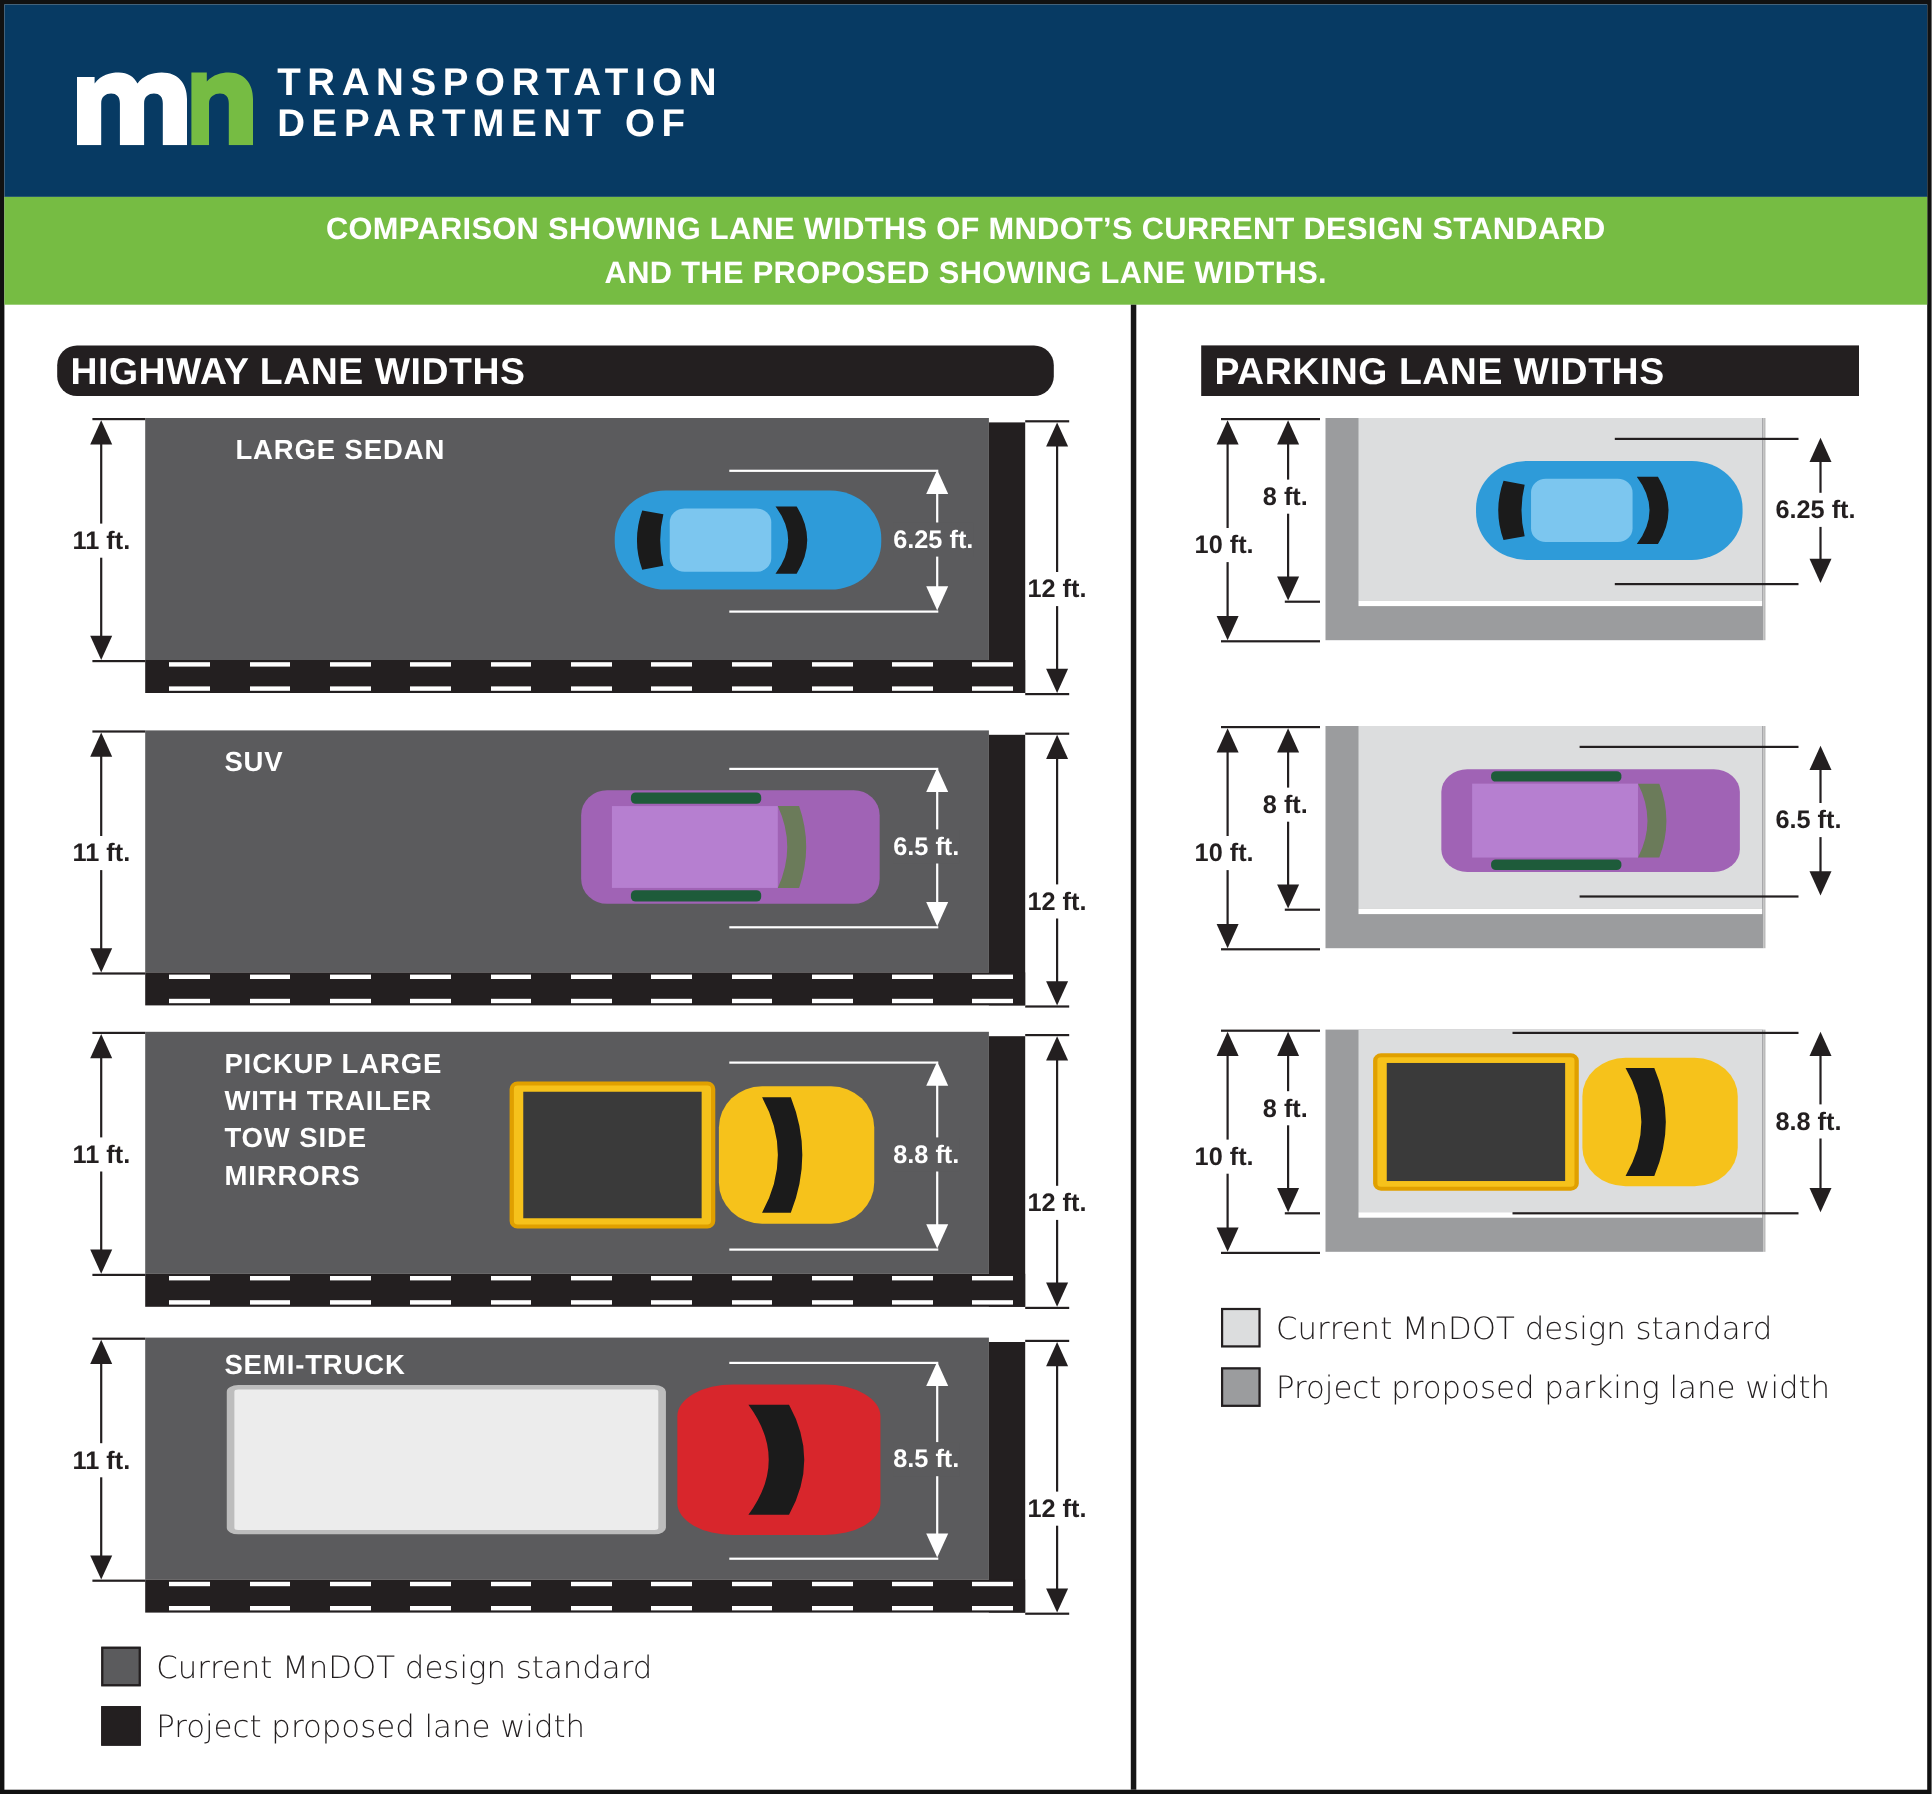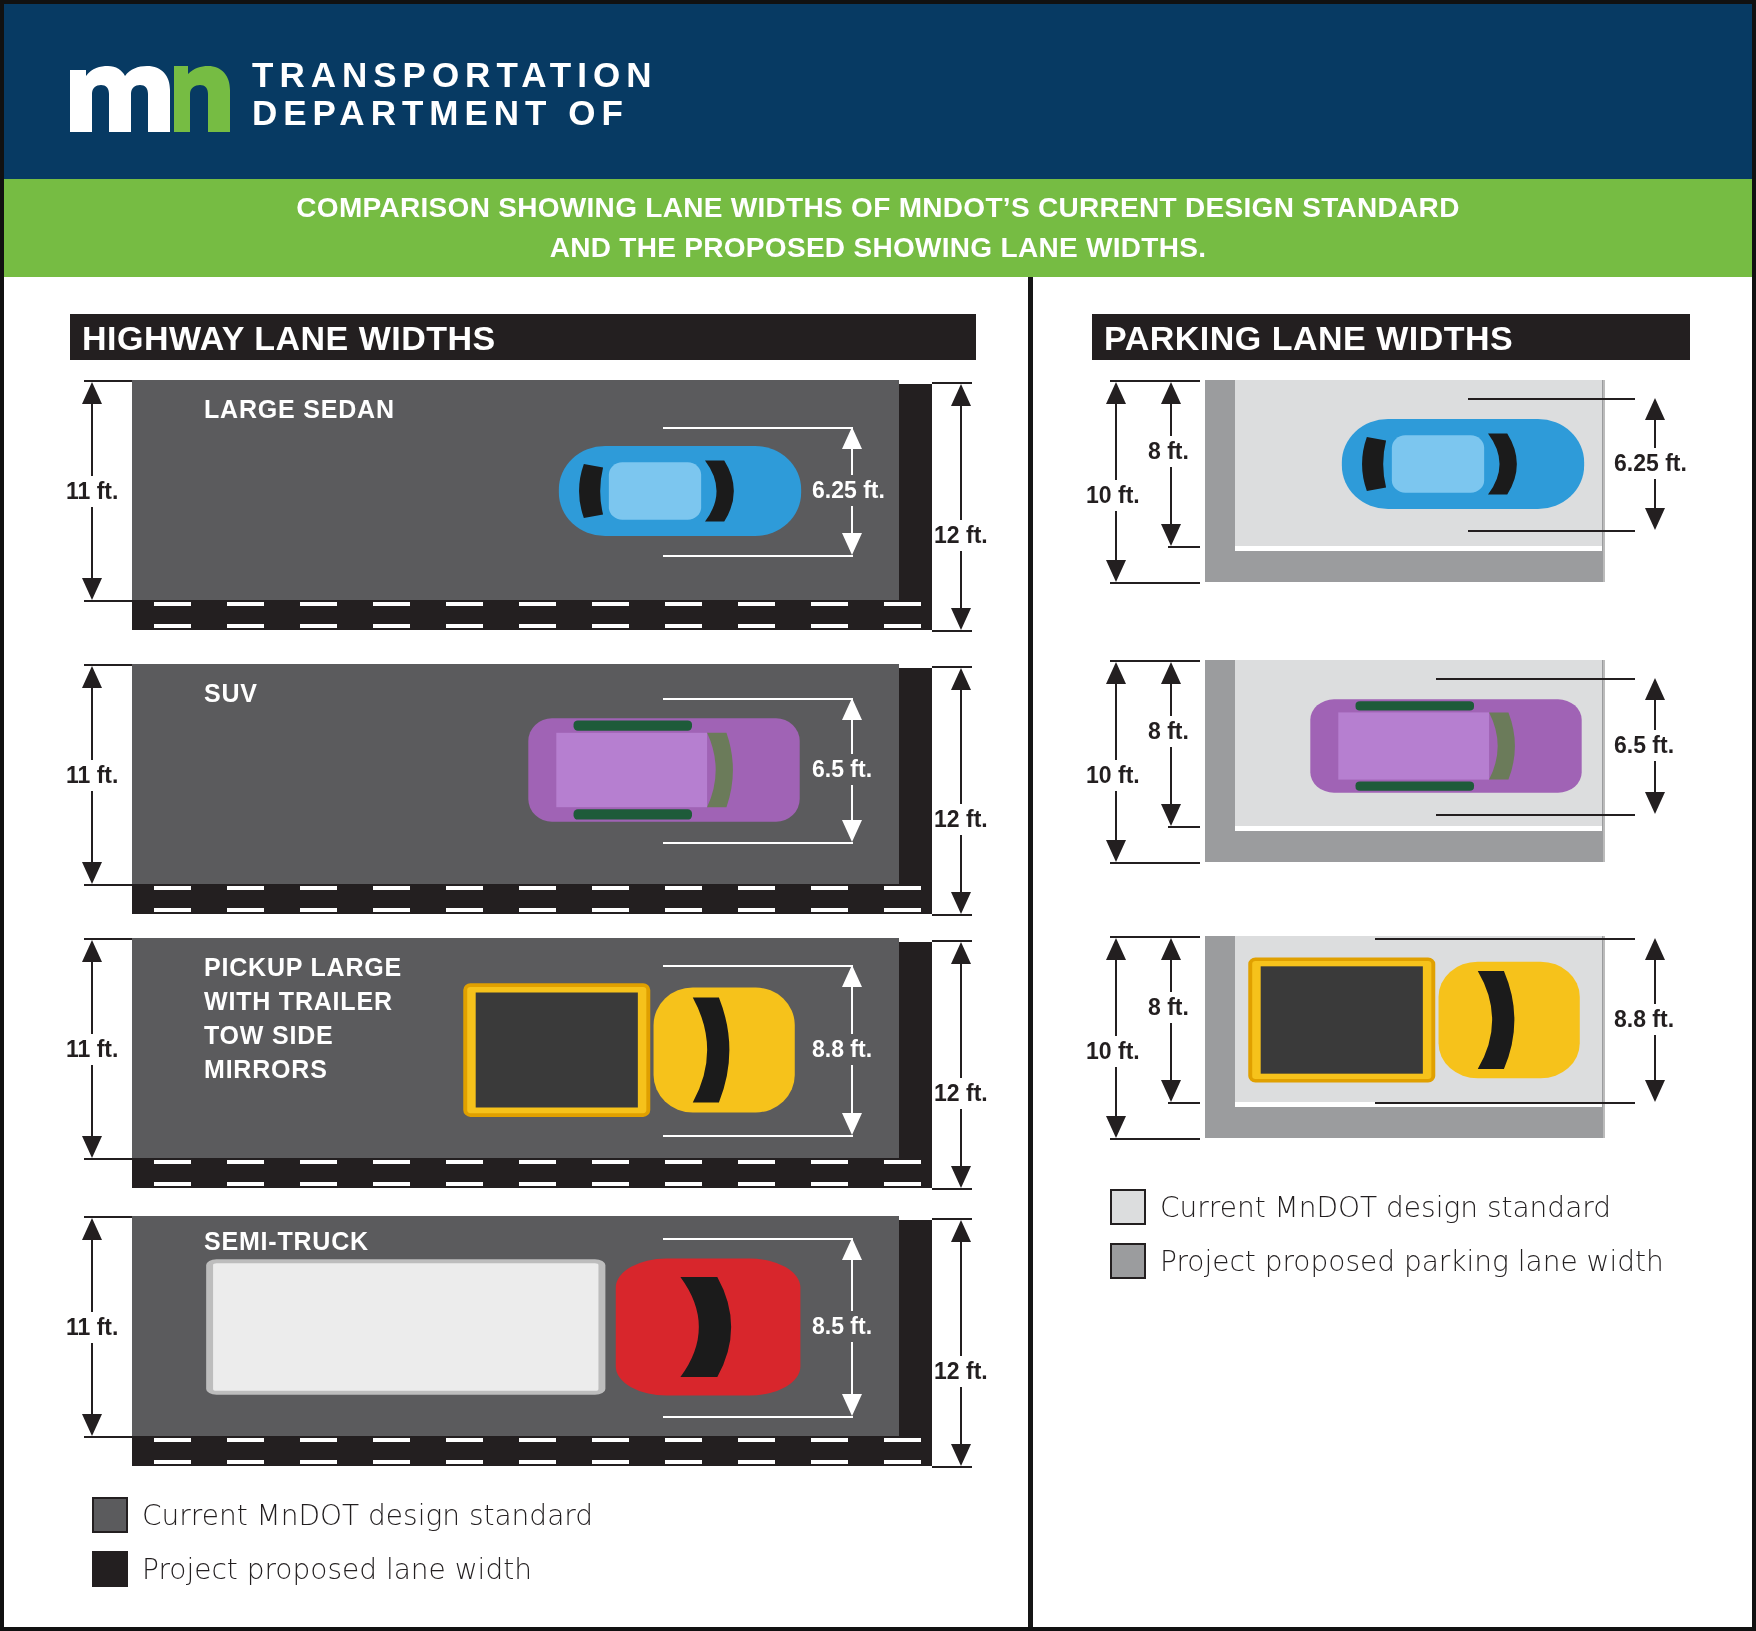--- a/index.html
+++ b/index.html
@@ -54,21 +54,21 @@
   </div>
 </div>
 
 <div class="band">
   <div>COMPARISON SHOWING LANE WIDTHS OF MNDOT’S CURRENT DESIGN STANDARD</div>
   <div>AND THE PROPOSED SHOWING LANE WIDTHS.</div>
 </div>
 
 <div class="divider"></div>
 
-<div class="sec-title" style="left:70px;width:906px;">HIGHWAY LANE WIDTHS</div>
+<div class="sec-title" style="left:52px;width:906px;border-radius:18px;">HIGHWAY LANE WIDTHS</div>
 <div class="sec-title" style="left:1092px;width:598px;">PARKING LANE WIDTHS</div>
 
 <div id="hw">
     <div class="lane" style="top:380px;">
       <div class="grey"></div>
       <div class="blk"></div>
       <div class="strip"></div>
       <div class="dash" style="top:222px;"></div>
       <div class="dash" style="top:244px;"></div>
       <div class="dim-h" style="left:84px;top:0;width:48px;"></div>
@@ -76,21 +76,21 @@
       <div class="arr-up" style="left:82px;top:2px;"></div>
       <div class="dim-v" style="left:91px;top:22px;height:178px;"></div>
       <div class="arr-dn" style="left:82px;top:198px;"></div>
       <div class="lbl" style="left:66px;top:96px;">11 ft.</div>
       <div class="dim-h" style="left:932px;top:2px;width:40px;"></div>
       <div class="dim-h" style="left:932px;top:250px;width:40px;"></div>
       <div class="arr-up" style="left:951px;top:4px;"></div>
       <div class="dim-v" style="left:960px;top:24px;height:206px;"></div>
       <div class="arr-dn" style="left:951px;top:228px;"></div>
       <div class="lbl" style="left:934px;top:140px;">12 ft.</div>
-      <div class="veh-name" style="left:204px;top:12px;">
+      <div class="veh-name" style="left:214px;top:12px;">
         <div>LARGE SEDAN</div>
       </div>
       <div style="position:absolute;left:555px;top:57px;width:250px;height:108px;">
         <svg viewBox="0 0 260 120" preserveAspectRatio="none" style="position:absolute;width:250px;height:108px;">
           <rect x="4" y="10" width="252" height="100" rx="48" fill="#2e9bd9"></rect>
       <path d="M30 30 Q20 60 30 90 L50 86 Q44 60 50 34 Z" fill="#1b1b1b"></path>
       <rect x="56" y="28" width="96" height="64" rx="14" fill="#7cc6ef"></rect>
       <path d="M156 26 Q180 60 156 94 L176 94 Q196 60 176 26 Z" fill="#1b1b1b"></path>
         </svg>
       </div>

